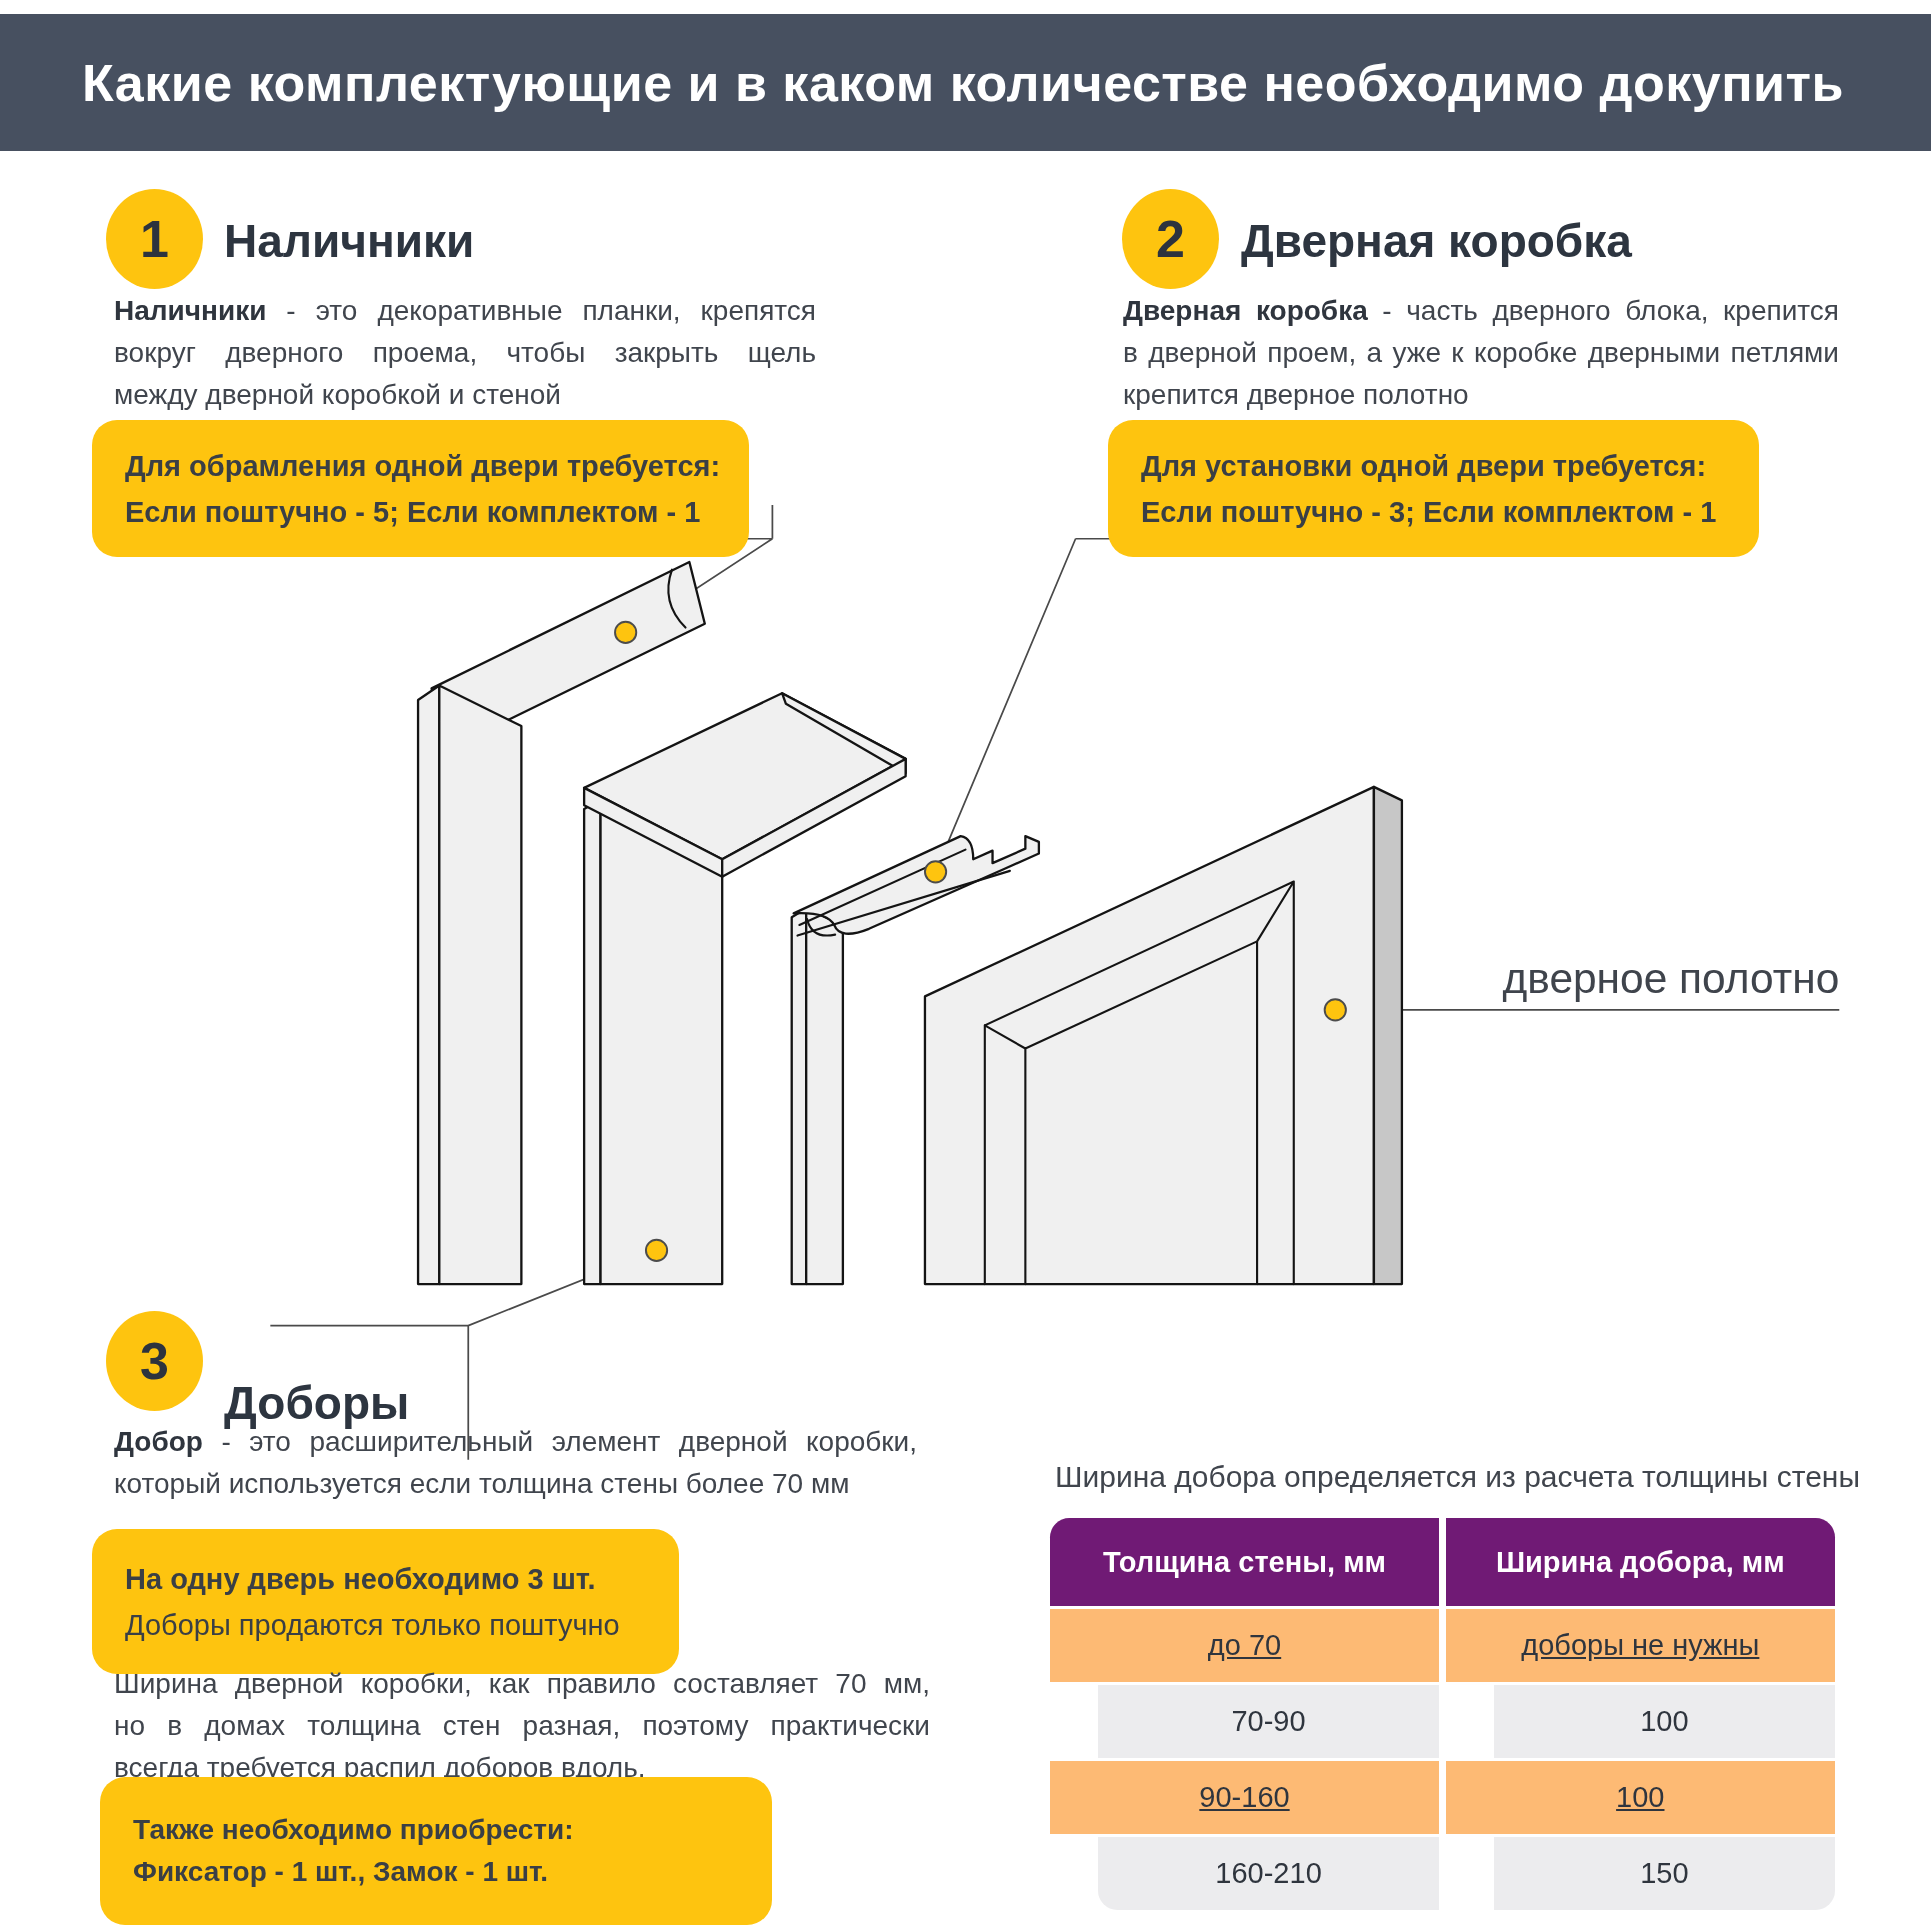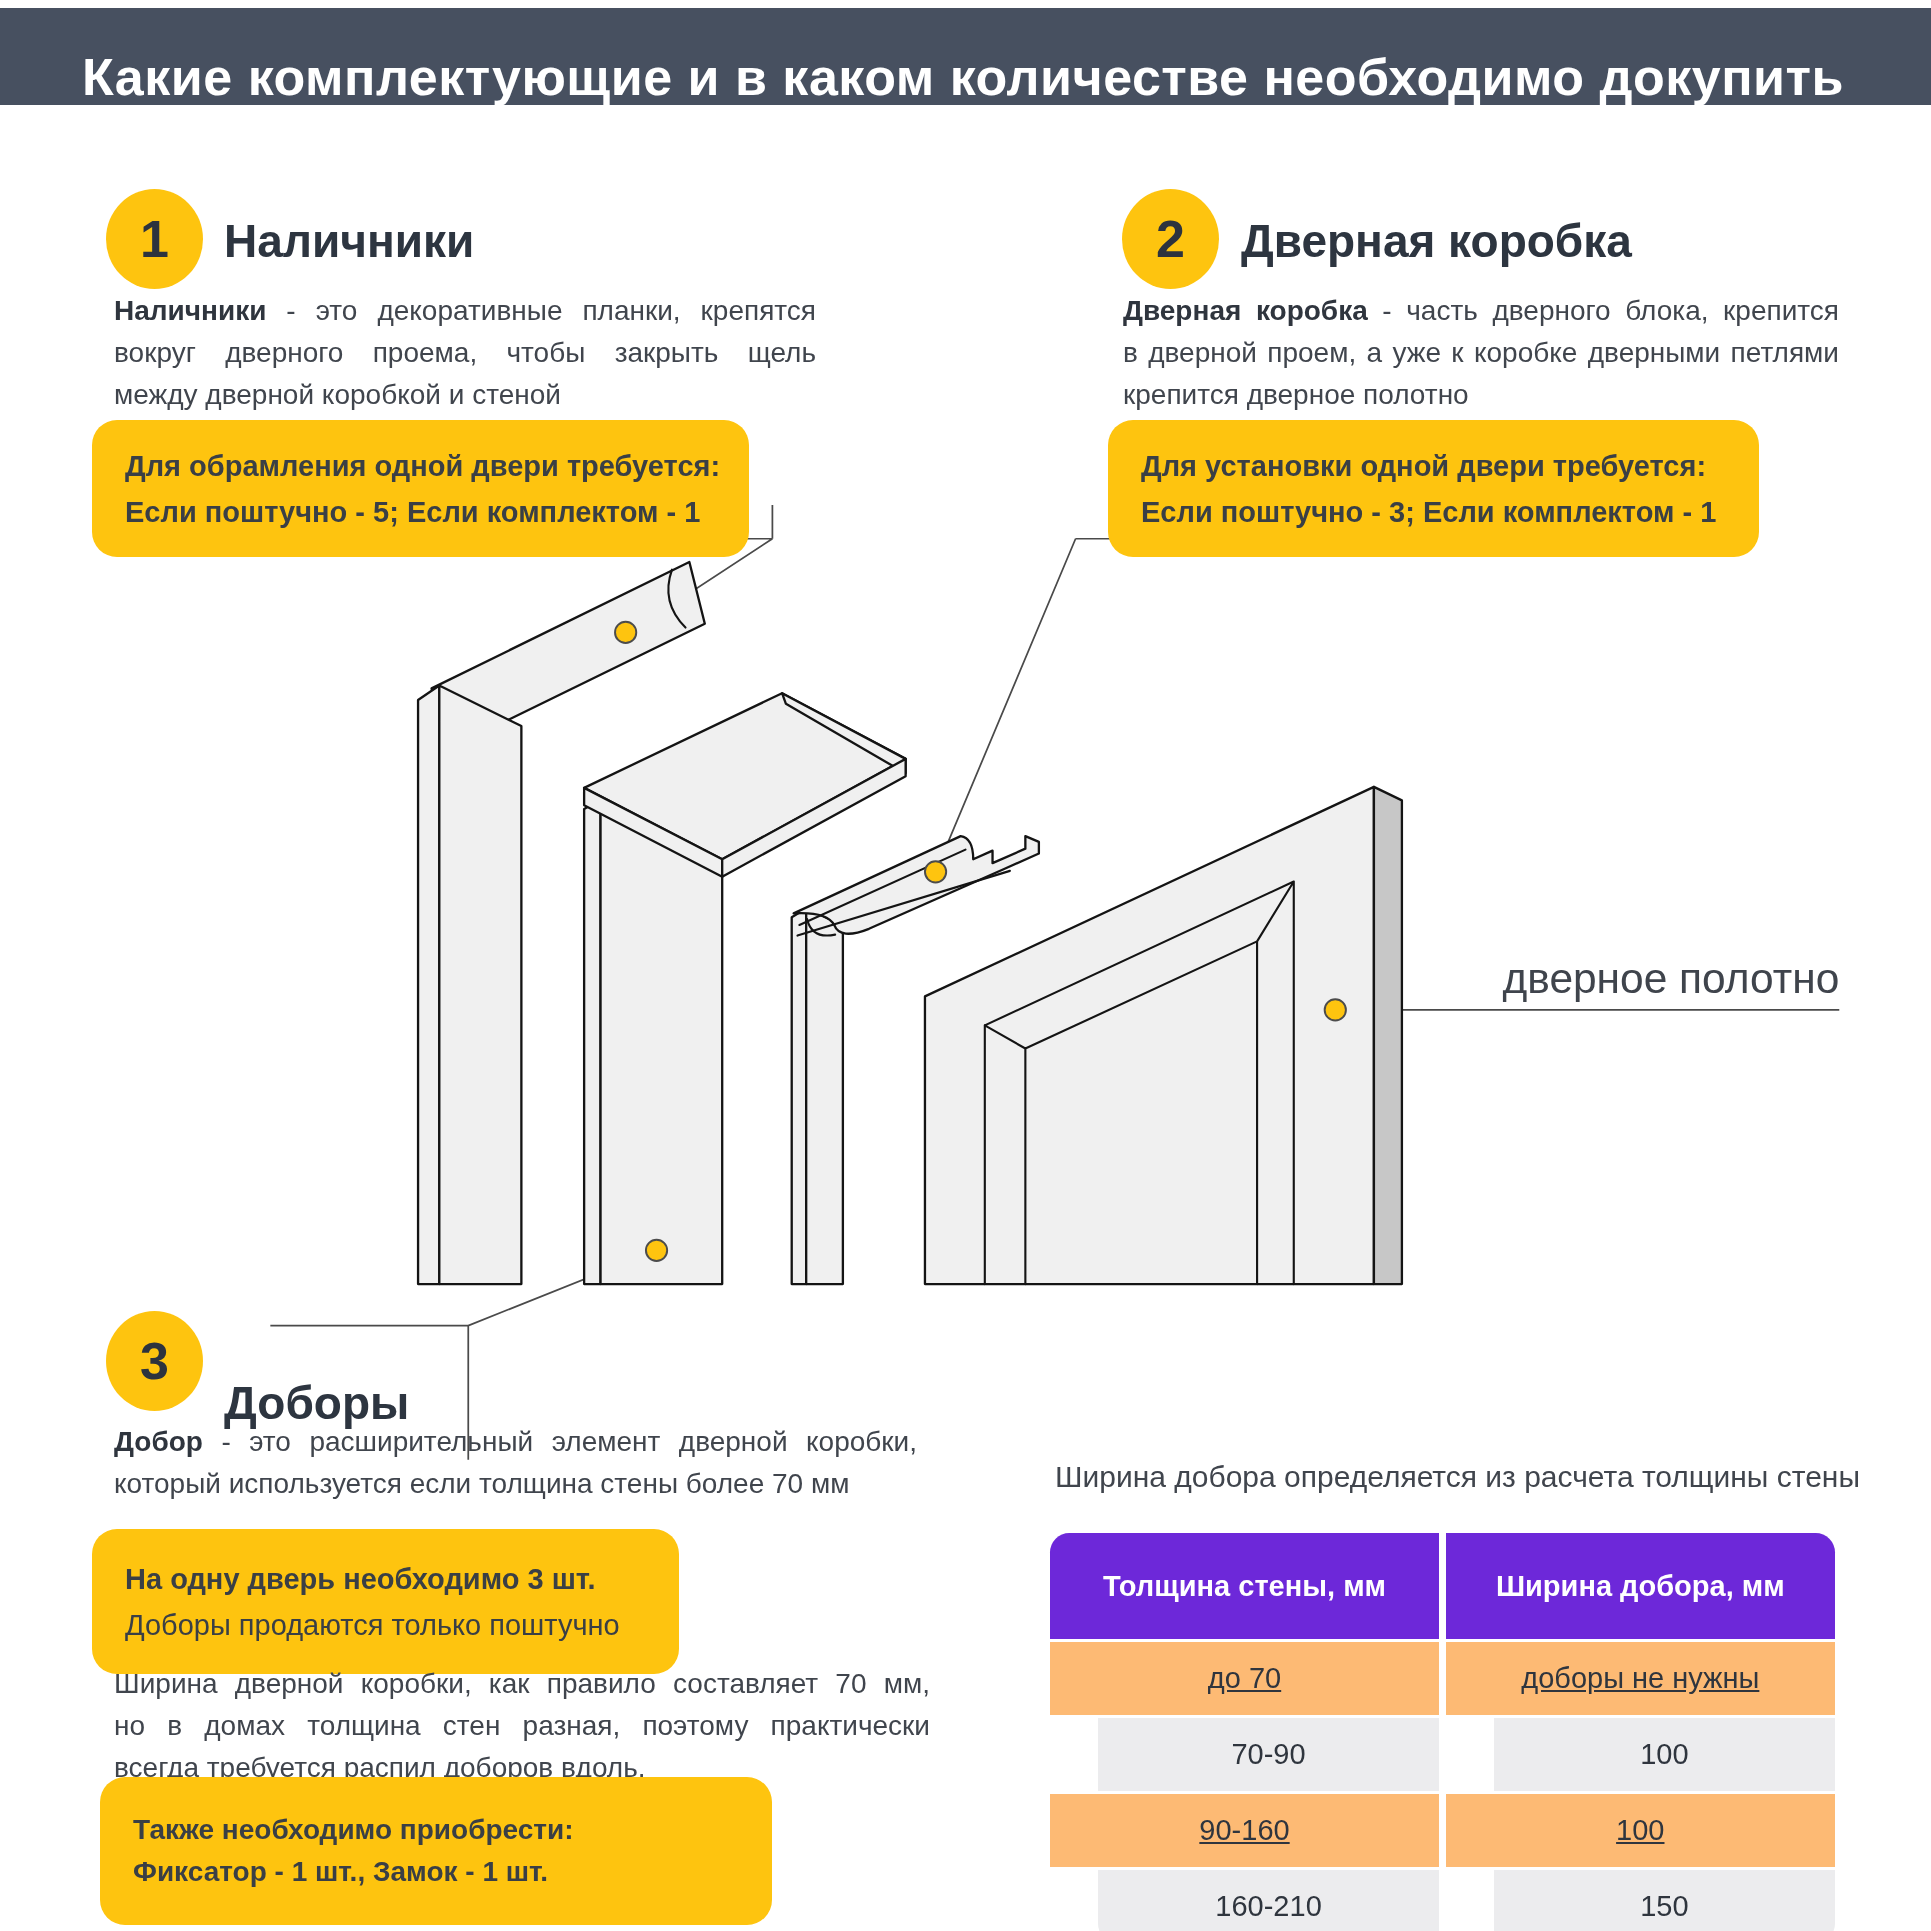--- a/index.html
+++ b/index.html
@@ -1,21 +1,21 @@
 <!DOCTYPE html>
 <html><head>
 <meta charset="utf-8">
 <style>
   html,body{margin:0;padding:0;}
   body{
     width:1931px;height:1931px;position:relative;background:#ffffff;
     font-family:"Liberation Sans", sans-serif;color:#3f444c;overflow:hidden;
   }
   
-  .topbar{position:absolute;left:0;top:8px;width:1931px;height:97px;background:#475060;}
+  .topbar{position:absolute;left:0;top:14px;width:1931px;height:137px;background:#475060;}
   .topbar .title{
     position:absolute;left:82px;top:0;height:137px;display:flex;align-items:center;
     color:#ffffff;font-size:52px;font-weight:bold;letter-spacing:0.5px;white-space:nowrap;
   }
   
   .numcircle{
     position:absolute;width:97px;height:100px;border-radius:50%;
     background:#FEC40F;display:flex;align-items:center;justify-content:center;
     color:#2d333e;font-size:52px;font-weight:bold;
   }
@@ -45,21 +45,21 @@
   .dleaf-label{font-family:"Liberation Sans",sans-serif;font-size:44px;fill:#3f444c;}
   
   .tbl-intro{position:absolute;left:1055px;top:1460px;width:782px;font-size:30px;color:#40454d;white-space:nowrap;}
   .tbl{position:absolute;left:1050px;top:1518px;width:785px;}
   .tbl-row{display:flex;gap:6.8px;margin-bottom:2.9px;}
   .tbl-cell{
     width:389px;display:flex;align-items:center;justify-content:center;
     font-size:29px;color:#2f353e;
   }
   .tbl-row.head .tbl-cell{
-    background:#6d28d9;color:#ffffff;font-weight:bold;height:106px;margin-top:15px;
+    background:#701a75;color:#ffffff;font-weight:bold;height:88px;
   }
   .tbl-row.head .tbl-cell:first-child{border-radius:19.3px 0 0 0;}
   .tbl-row.head .tbl-cell:last-child{border-radius:0 19.3px 0 0;}
   .tbl-row.r .tbl-cell{height:73px;}
   .tbl-row.odd .tbl-cell{background:#fdba74;text-decoration:underline;}
   .tbl-row.even .tbl-cell{background:#ececee;margin-left:48px;}
   .tbl-row.lastrow .tbl-cell:first-child{border-radius:0 0 0 19.3px;}
   .tbl-row.lastrow .tbl-cell:last-child{border-radius:0 0 19.3px 0;}
 </style>
 </head>

